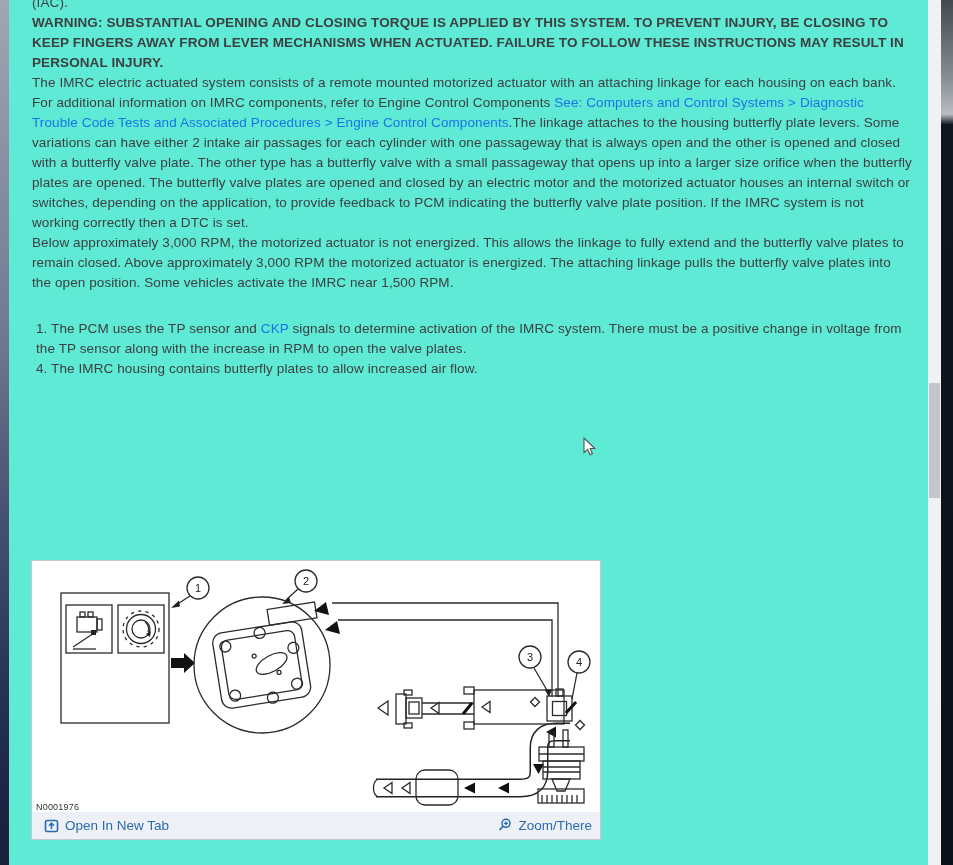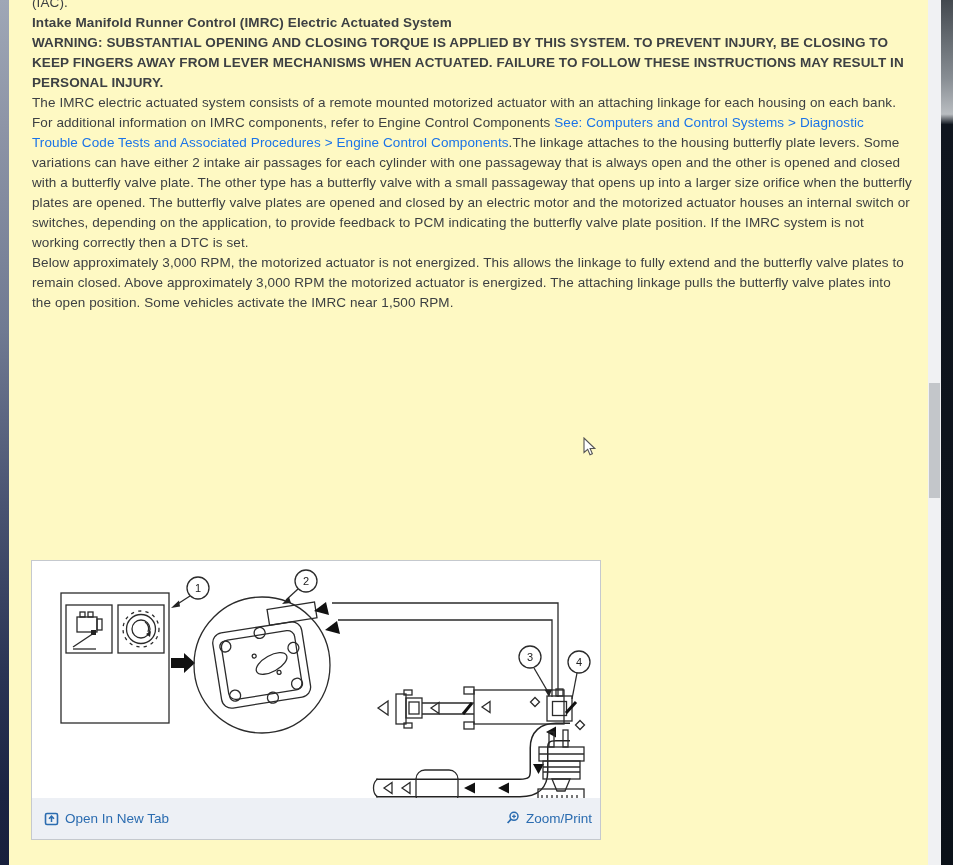--- a/index.html
+++ b/index.html
@@ -1,18 +1,18 @@
 <!DOCTYPE html>
 <html><head>
 <meta charset="utf-8">
 <style>
   html,body{margin:0;padding:0;}
   body{width:953px;height:865px;overflow:hidden;background:#fff;
        font-family:"Liberation Sans",sans-serif;}
-  .canvas{position:relative;width:953px;height:865px;background:#fef9c3;overflow:hidden;}
+  .canvas{position:relative;width:953px;height:865px;background:#5eead4;overflow:hidden;}
 
   
   .left-strip{position:absolute;left:0;top:0;width:9px;height:865px;
     background:linear-gradient(#9fa7b6 0%,#8d94a6 15%,#707a92 38%,#4a5472 58%,#2a3454 78%,#1b2442 92%,#18203c 100%);}
   .right-strip{position:absolute;left:941px;top:0;width:12px;height:865px;
     background:linear-gradient(#43494f 0%,#878d93 9%,#b9bdc1 13.2%,#10161f 14.4%,#0b1118 100%);}
 
   
   .scroll-track{position:absolute;left:928px;top:0;width:13px;height:865px;background:#f0f1f3;}
   .scroll-thumb{position:absolute;left:1px;top:383px;width:11px;height:115px;background:#c3c6ca;}
@@ -25,45 +25,46 @@
   .inline-link{color:#1a73e8;text-decoration:none;cursor:pointer;}
   .list-item{margin-top:20px;padding-left:4px;}
   .list-item.first{margin-top:26px;}
 
   
   .figure-panel{position:absolute;left:31px;top:560px;width:570px;height:280px;
     border:1px solid #c5c9ce;background:#fff;box-sizing:border-box;}
   .figure-canvas{position:relative;width:568px;height:251px;}
   .figure-canvas svg{position:absolute;left:0;top:0;}
   .figure-id{position:absolute;left:4px;bottom:0px;font-size:9px;color:#333;letter-spacing:.2px;}
-  .figure-footer{position:absolute;left:0;right:0;bottom:0;height:41px;background:#edf0f5;
+  .figure-footer{position:absolute;left:0;right:0;bottom:0;height:27px;background:#edf0f5;
     display:flex;align-items:center;justify-content:space-between;
     padding:0 8px 0 12px;box-sizing:border-box;}
   .figure-action{color:#2b6cb0;font-size:13.5px;display:flex;align-items:center;gap:6px;cursor:pointer;}
   .figure-action svg{display:block;}
 
   
   .d{stroke:#2b2b2b;fill:none;stroke-width:1.3;}
   .callout-text{font-size:11px;fill:#222;}
 
   .cursor{position:absolute;left:583px;top:437px;}
 </style>
 </head>
 <body>
 
 <div class="canvas">
 
   <div class="left-strip"></div>
 
   <div class="text-flow">
     <p>(IAC).</p>
-    <p class="bold">Intake Manifold Runner Control (IMRC) Electric Actuated System</p>
     <p class="bold">WARNING: SUBSTANTIAL OPENING AND CLOSING TORQUE IS APPLIED BY THIS SYSTEM. TO PREVENT INJURY, BE CLOSING TO KEEP FINGERS AWAY FROM LEVER MECHANISMS WHEN ACTUATED. FAILURE TO FOLLOW THESE INSTRUCTIONS MAY RESULT IN PERSONAL INJURY.</p>
     <p><span>The IMRC electric actuated system consists of a remote mounted motorized actuator with an attaching linkage for each housing on each bank. For additional information on IMRC components, refer to Engine Control Components </span><a class="inline-link">See: Computers and Control Systems &gt; Diagnostic Trouble Code Tests and Associated Procedures &gt; Engine Control Components</a><span>.The linkage attaches to the housing butterfly plate levers. Some variations can have either 2 intake air passages for each cylinder with one passageway that is always open and the other is opened and closed with a butterfly valve plate. The other type has a butterfly valve with a small passageway that opens up into a larger size orifice when the butterfly plates are opened. The butterfly valve plates are opened and closed by an electric motor and the motorized actuator houses an internal switch or switches, depending on the application, to provide feedback to PCM indicating the butterfly valve plate position. If the IMRC system is not working correctly then a DTC is set.</span></p>
     <p><span>Below approximately 3,000 RPM, the motorized actuator is not energized. This allows the linkage to fully extend and the butterfly valve plates to remain closed. Above approximately 3,000 RPM the motorized actuator is energized. The attaching linkage pulls the butterfly valve plates into the open position. Some vehicles activate the IMRC near 1,500 RPM.</span></p>
+    <p class="list-item first"><span>1. The PCM uses the TP sensor and </span><a class="inline-link">CKP</a><span> signals to determine activation of the IMRC system. There must be a positive change in voltage from the TP sensor along with the increase in RPM to open the valve plates.</span></p>
+    <p class="list-item"><span>4. The IMRC housing contains butterfly plates to allow increased air flow.</span></p>
   </div>
 
   <div class="figure-panel">
     <div class="figure-canvas">
       <svg width="568" height="251" viewBox="0 0 568 251">
 
         <path d="M344,227 H488 C502,227 507,221 507,210 V187 C507,176 513,171 524,171 H538" stroke="#222" stroke-width="19" fill="none"></path>
         <path d="M344,227 H488 C502,227 507,221 507,210 V187 C507,176 513,171 524,171 H538" stroke="#fff" stroke-width="16" fill="none"></path>
         <path class="d" d="M346,218 C340,221 340,233 346,236"></path>
 
@@ -206,21 +207,21 @@
           <path d="M7.5 11 V5.6 M5 7.8 L7.5 5.2 L10 7.8" fill="none" stroke="#2b6cb0" stroke-width="1.5"></path>
         </svg>
         <span>Open In New Tab</span>
       </div>
       <div class="figure-action">
         <svg width="15" height="15" viewBox="0 0 15 15">
           <circle cx="9" cy="5.3" r="4" fill="none" stroke="#2b6cb0" stroke-width="1.5"></circle>
           <path d="M9 3.4 V7.2 M7.1 5.3 H10.9" stroke="#2b6cb0" stroke-width="1.3"></path>
           <line x1="6.2" y1="8.2" x2="2.6" y2="12" stroke="#2b6cb0" stroke-width="1.8"></line>
         </svg>
-        <span>Zoom/Print</span>
+        <span>Zoom/There</span>
       </div>
     </div>
   </div>
 
   <div class="scroll-track">
     <div class="scroll-thumb"></div>
   </div>
   <div class="right-strip"></div>
 
   <svg class="cursor" width="14" height="21" viewBox="0 0 14 21">

